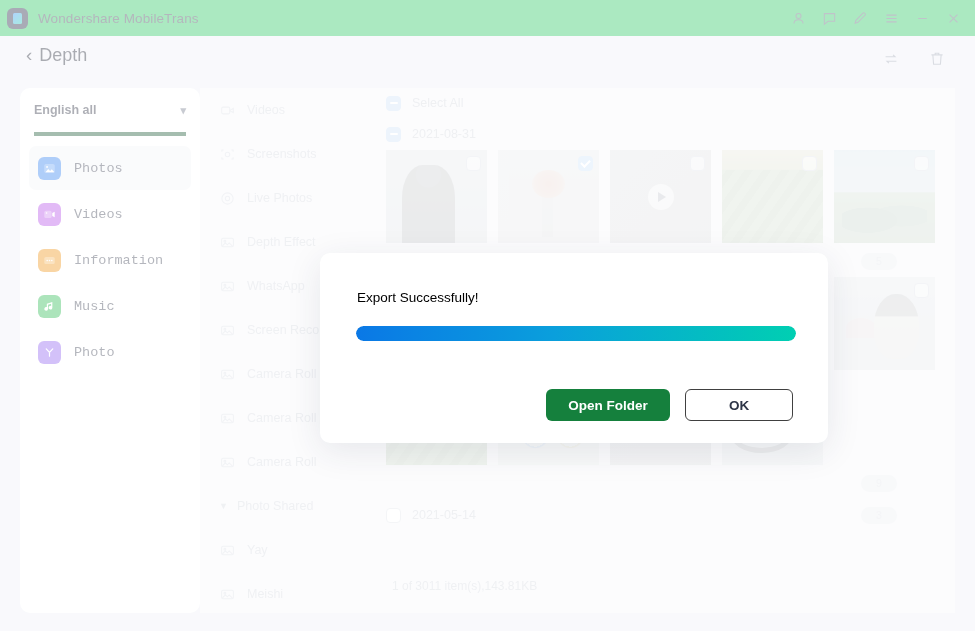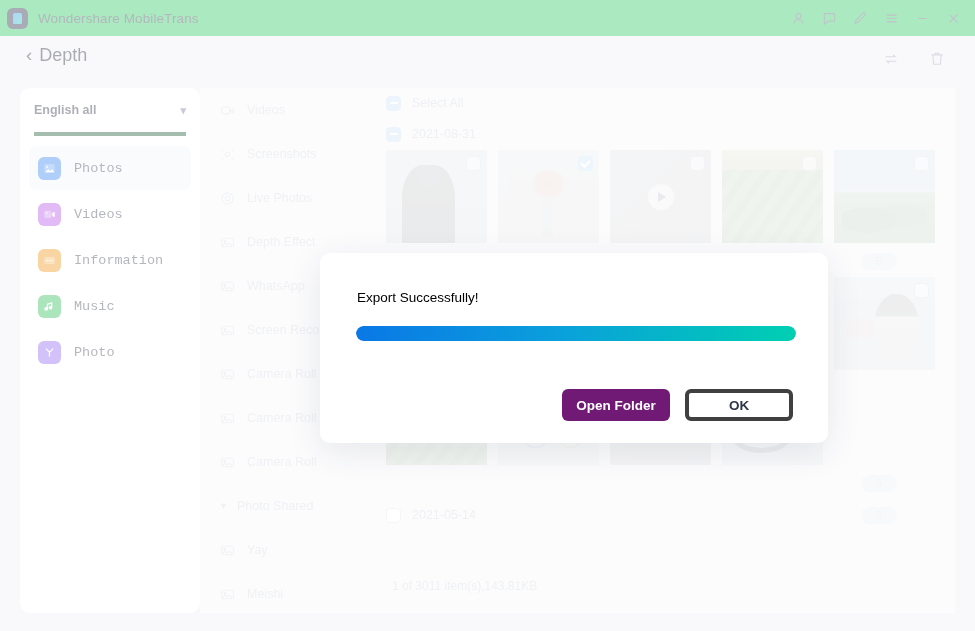--- a/index.html
+++ b/index.html
@@ -265,28 +265,28 @@
   }
   .progress > i {
     display:block; height:100%; border-radius:8px;
     background: linear-gradient(90deg,#0a78e6 0%, #0a9fdc 45%, #00cfb2 100%);
   }
   .modal-actions {
     position:absolute; right: 35px; bottom: 22px;
     display:flex; align-items:center; gap: 15px;
   }
   .btn-primary {
-    width: 108px; height: 32px; border-radius: 6px;
-    background: #701a75; color:#fff;
+    width: 124px; height: 32px; border-radius: 6px;
+    background: #15803d; color:#fff;
     display:flex; align-items:center; justify-content:center;
     font-size: 13.5px; font-weight: bold;
   }
   .btn-ghost {
     width: 108px; height: 32px; border-radius: 6px;
-    background:#fff; color:#2f3648; border: 4px solid #404040;
+    background:#fff; color:#2f3648; border: 1px solid #404040;
     box-sizing:border-box;
     display:flex; align-items:center; justify-content:center;
     font-size: 13.5px; font-weight: bold;
   }
 </style>
 </head>
 <body>
 
 <div id="app">
 

